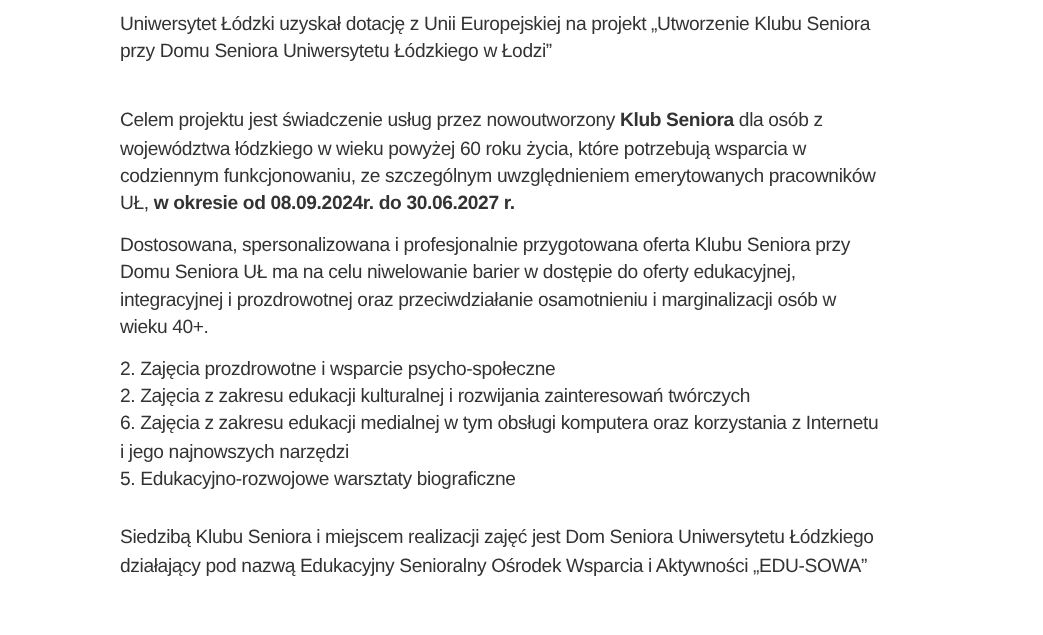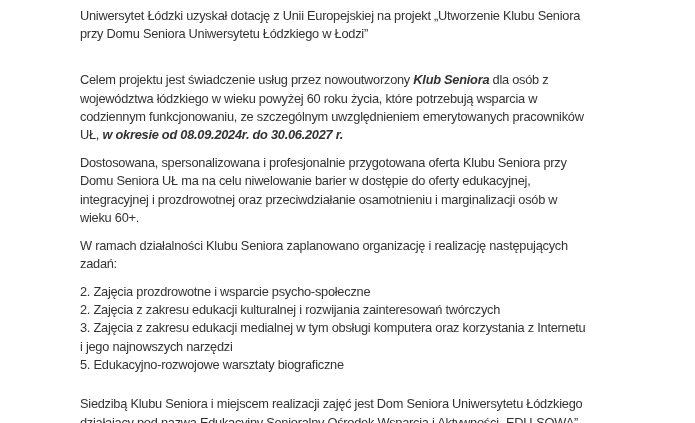--- a/index.html
+++ b/index.html
@@ -31,49 +31,47 @@
   .task-list {
     margin: 0 0 9.5px 0;
   }
   .task-list p {
     margin: 0;
   }
   .location-par {
     margin-top: 21px !important;
   }
   .run { white-space: pre-line; }
-  .run.bold { font-weight: 700; font-style: italic; }
+  .run.bold { font-weight: 700; }
 </style>
 </head>
 <body>
 
 <div class="doc-page">
 
   <p>Uniwersytet Łódzki uzyskał dotację z Unii Europejskiej na projekt „Utworzenie Klubu Seniora
 przy Domu Seniora Uniwersytetu Łódzkiego w Łodzi”</p>
 
   <p>
     <span class="run">Celem projektu jest świadczenie usług przez nowoutworzony </span><span class="run bold">Klub Seniora</span><span class="run"> dla osób z
 województwa łódzkiego w wieku powyżej 60 roku życia, które potrzebują wsparcia w
 codziennym funkcjonowaniu, ze szczególnym uwzględnieniem emerytowanych pracowników
 UŁ, </span><span class="run bold">w okresie od 08.09.2024r. do 30.06.2027 r.</span>
   </p>
 
   <p>Dostosowana, spersonalizowana i profesjonalnie przygotowana oferta Klubu Seniora przy
 Domu Seniora UŁ ma na celu niwelowanie barier w dostępie do oferty edukacyjnej,
 integracyjnej i prozdrowotnej oraz przeciwdziałanie osamotnieniu i marginalizacji osób w
-wieku 60+.</p>
+wieku 40+.</p>
 
-  <p>W ramach działalności Klubu Seniora zaplanowano organizację i realizację następujących
-zadań:</p>
 
   <div class="task-list">
     <p>2. Zajęcia prozdrowotne i wsparcie psycho-społeczne</p>
     <p>2. Zajęcia z zakresu edukacji kulturalnej i rozwijania zainteresowań twórczych</p>
-    <p>3. Zajęcia z zakresu edukacji medialnej w tym obsługi komputera oraz korzystania z Internetu
+    <p>6. Zajęcia z zakresu edukacji medialnej w tym obsługi komputera oraz korzystania z Internetu
 i jego najnowszych narzędzi</p>
     <p>5. Edukacyjno-rozwojowe warsztaty biograficzne</p>
   </div>
 
   <p class="location-par">Siedzibą Klubu Seniora i miejscem realizacji zajęć jest Dom Seniora Uniwersytetu Łódzkiego
 działający pod nazwą Edukacyjny Senioralny Ośrodek Wsparcia i Aktywności „EDU-SOWA”</p>
 
 </div>
 
 </body></html>

